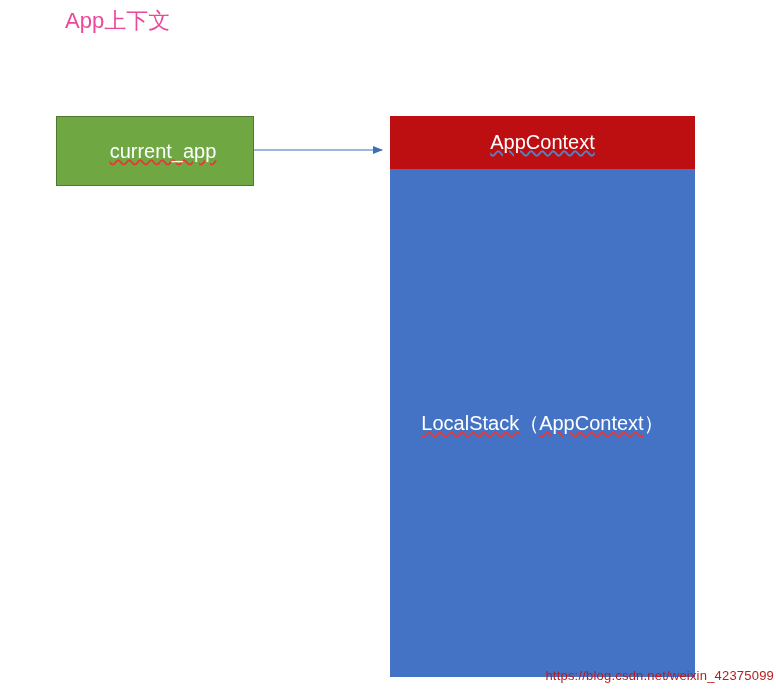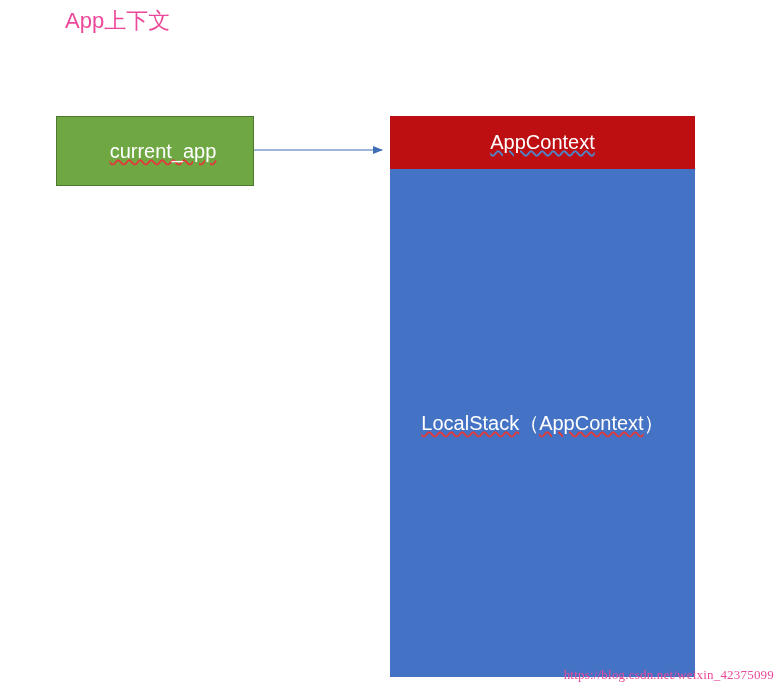--- a/index.html
+++ b/index.html
@@ -81,23 +81,22 @@
       left: 254px;
       top: 140px;
       width: 138px;
       height: 20px;
     }
     .watermark {
       position: absolute;
       right: 2px;
       bottom: 12px;
       font-size: 13px;
-      color: #ec4899;
+      color: #b91c1c;
       letter-spacing: 0.2px;
-      font-family: Liberation Serif, serif;
     }
   </style>
 </head>
 <body>
 
 <div class="title">App上下文</div>
 
 <div class="green-box">
   <span>current_app</span>
 </div>

